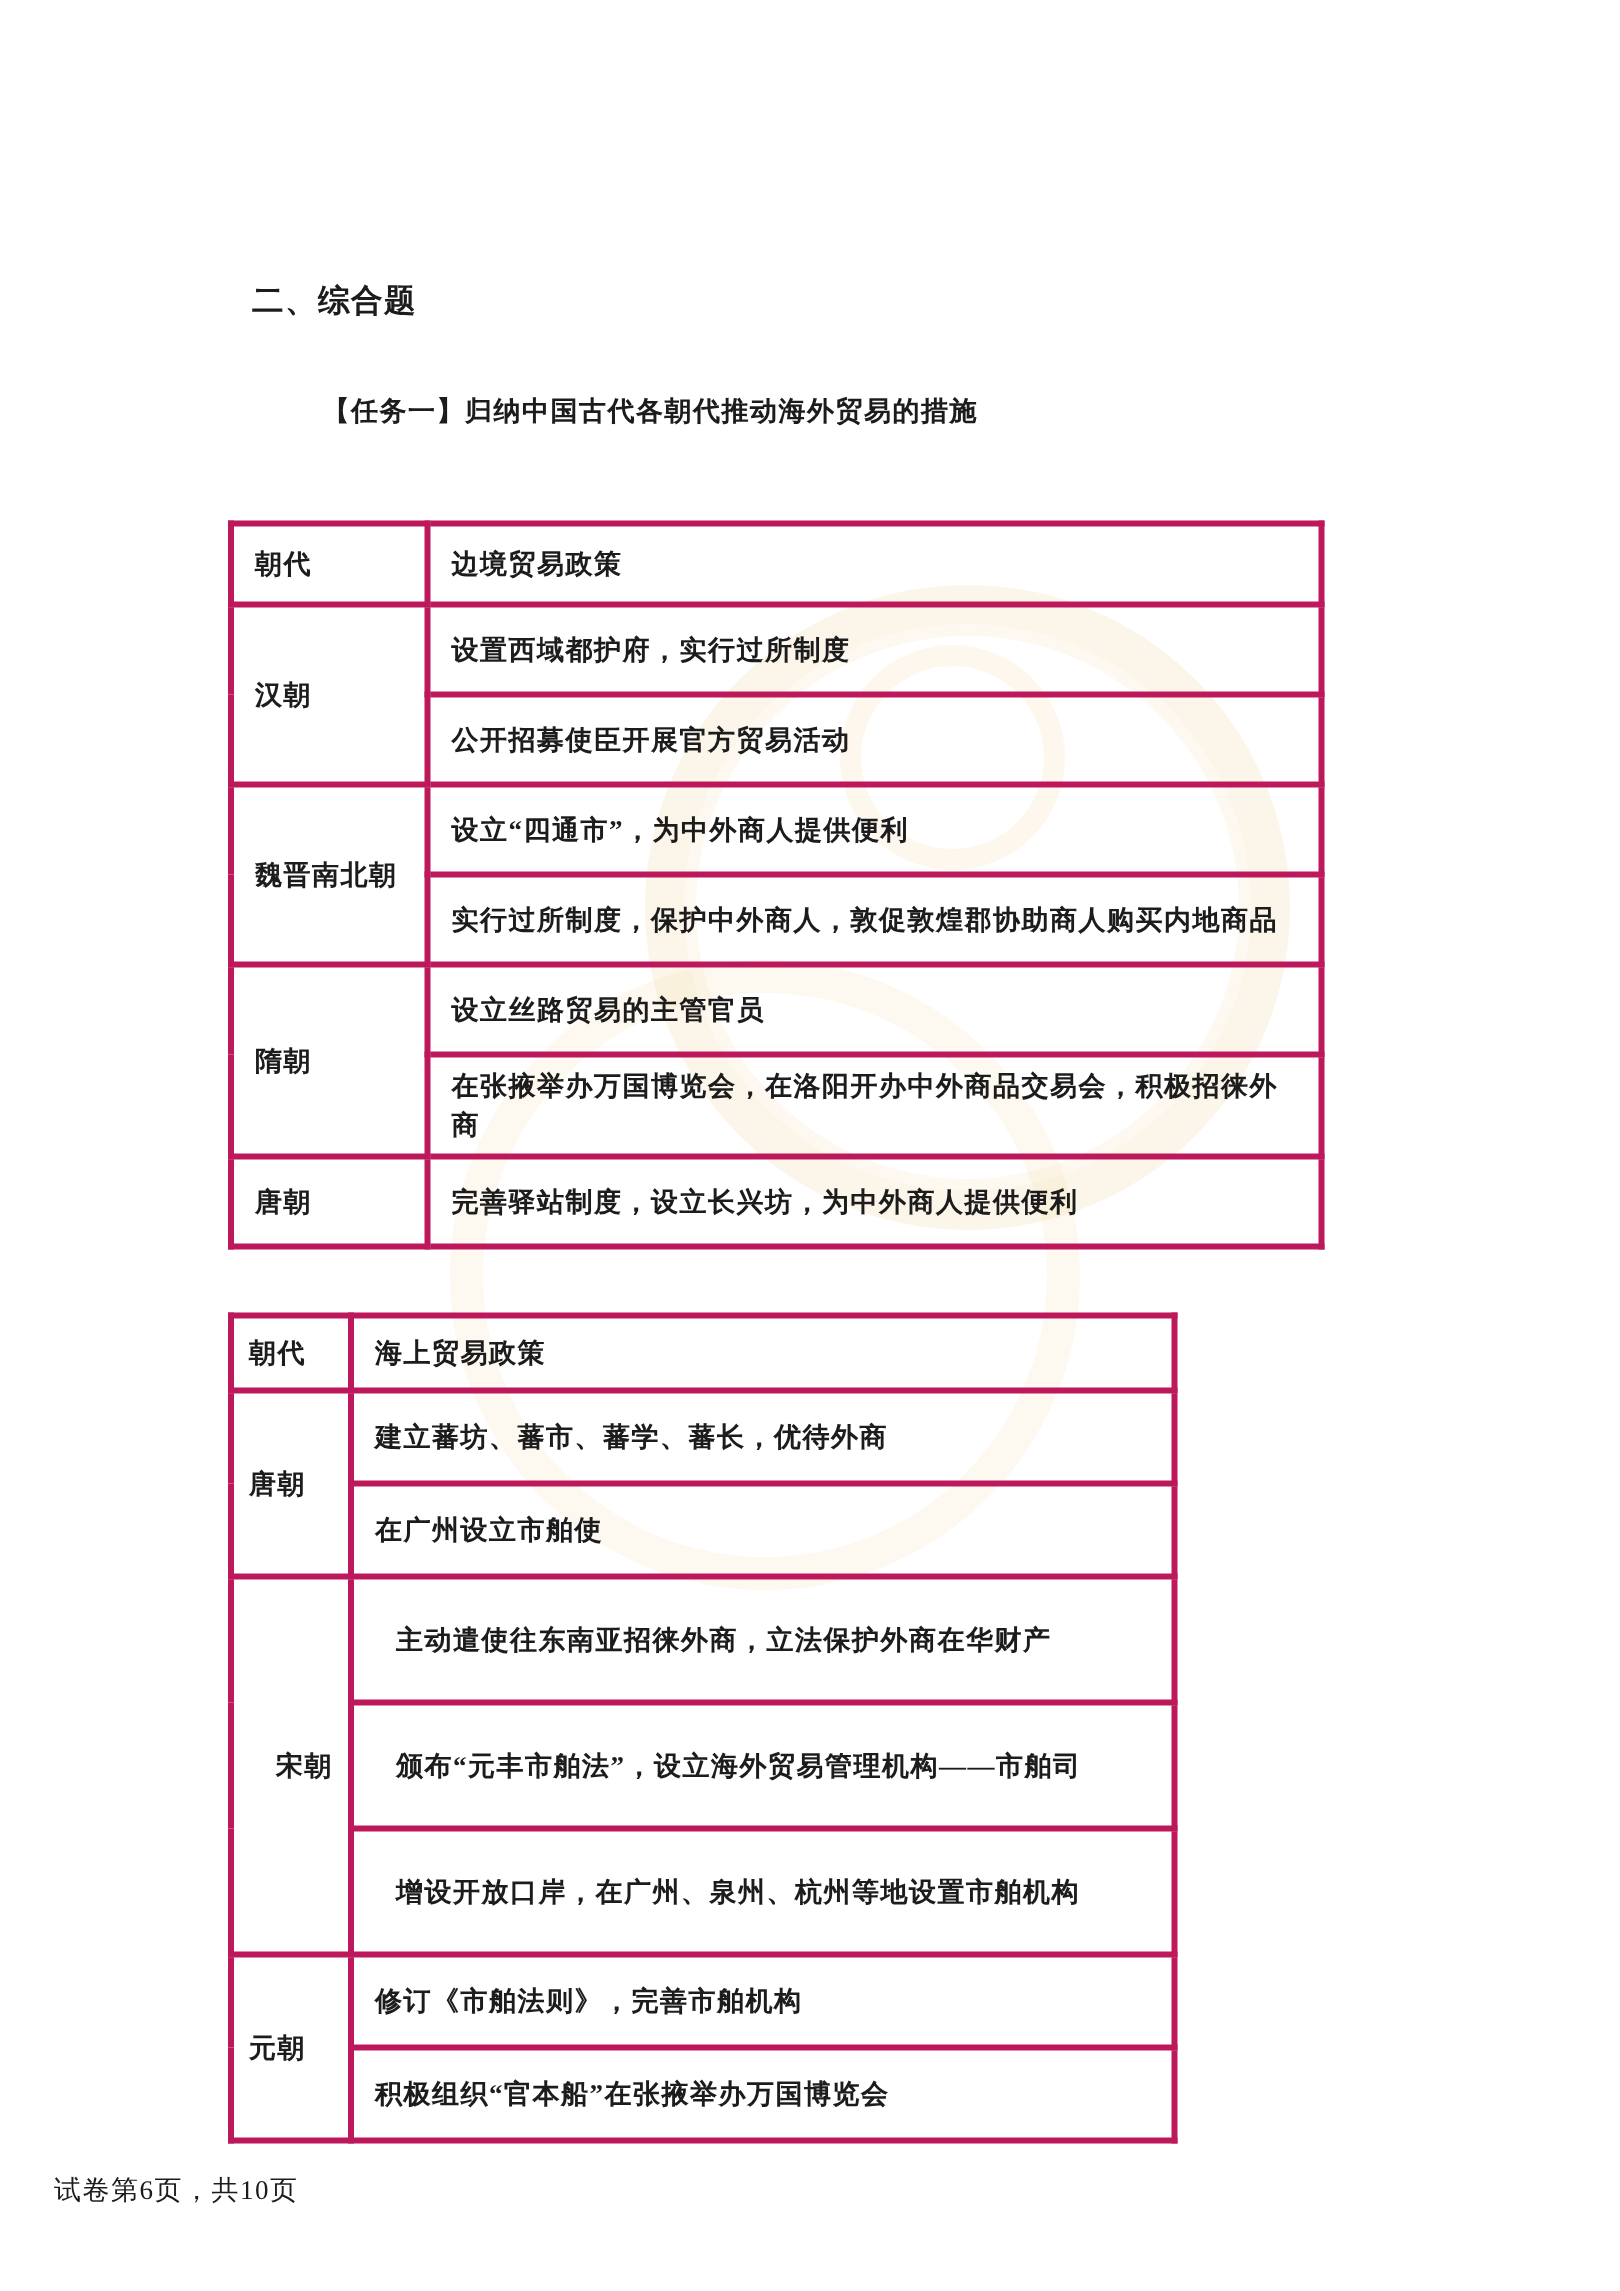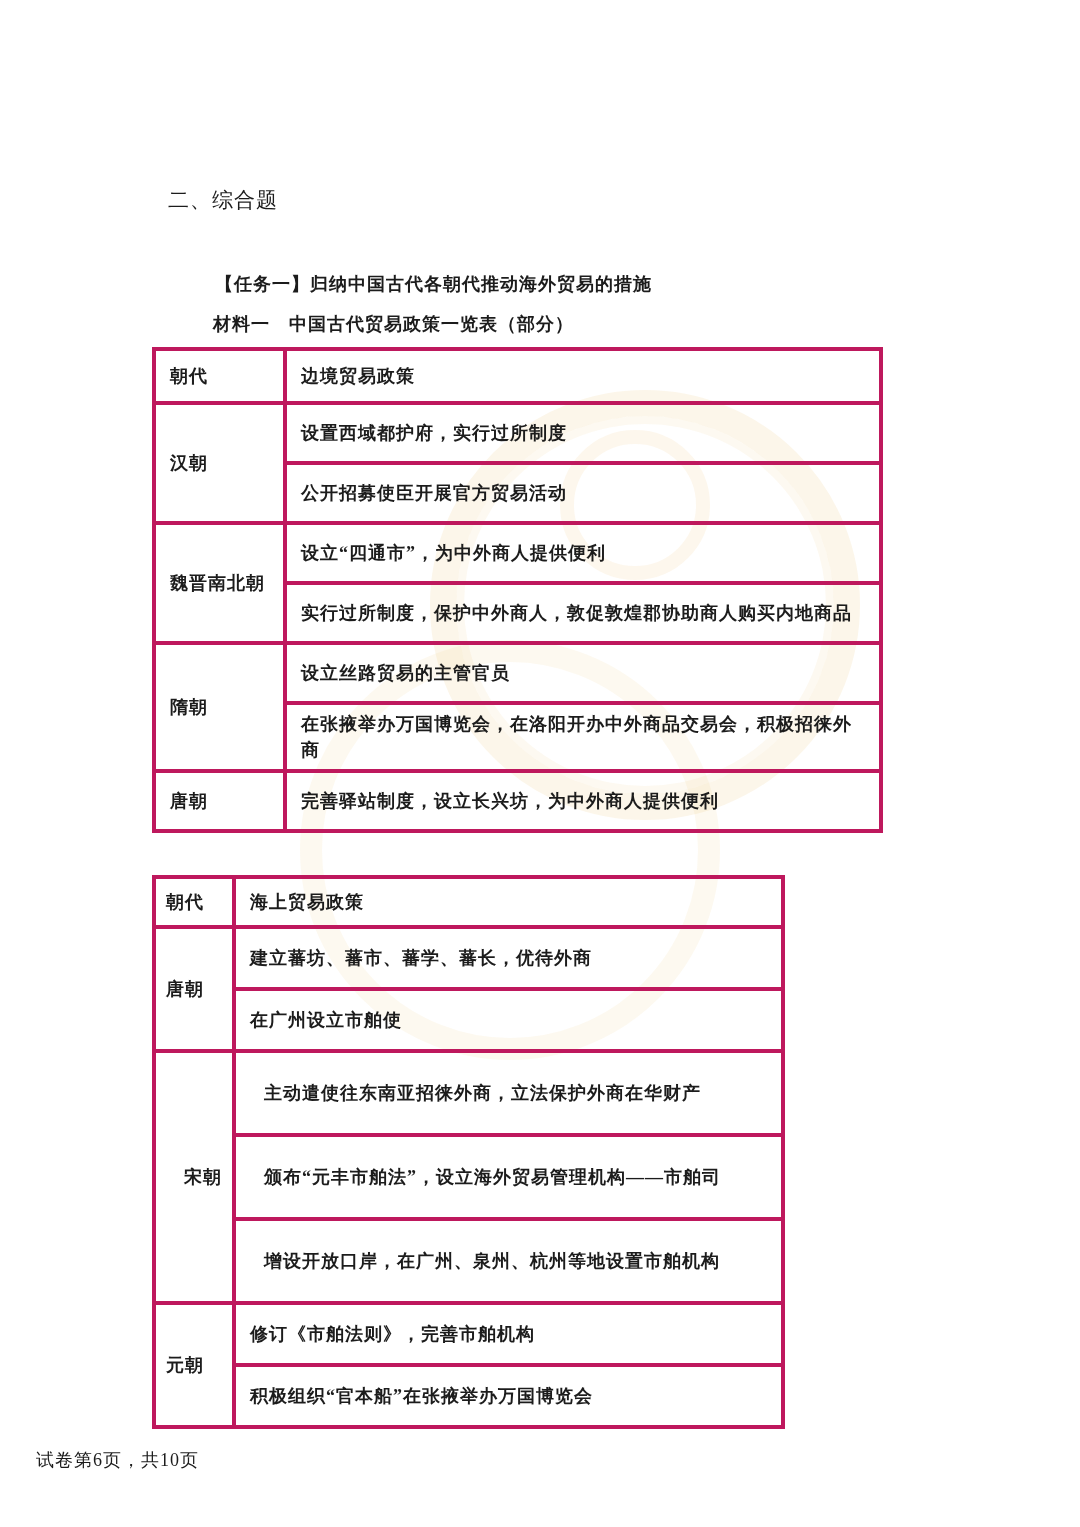--- a/index.html
+++ b/index.html
@@ -32,33 +32,33 @@
   }
   .wm3 {
     left: 560px; top: 430px; width: 150px; height: 150px;
     border: 14px solid rgba(240, 205, 140, 0.16);
   }
 
   .section-heading {
     position: absolute;
     left: 168px; top: 186px;
     font-size: 21px;
-    font-weight: normal;
+    font-weight: bold;
     letter-spacing: 1px;
   }
   .question-line {
     position: absolute;
     left: 168px; top: 227px;
     width: 780px;
     font-size: 19px;
     letter-spacing: 0.5px;
   }
   .task-heading {
     position: absolute;
-    left: 215px; top: 272px;
+    left: 215px; top: 262px;
     font-size: 18px;
     font-weight: bold;
     letter-spacing: 1px;
     text-align: center;
   }
   .material-heading {
     position: absolute;
     left: 213px; top: 312px;
     font-size: 18px;
     font-weight: 600;
@@ -108,21 +108,20 @@
 
   <div class="watermark wm1"></div>
   <div class="watermark wm2"></div>
   <div class="watermark wm3"></div>
 
   <div class="section-heading">二、综合题</div>
 
 
   <div class="task-heading">【任务一】归纳中国古代各朝代推动海外贸易的措施</div>
 
-  <div class="material-heading">材料一　中国古代贸易政策一览表（部分）</div>
 
   <table class="t1">
     <tbody>
         <tr class="hdr">
       <td class="col1">朝代</td>
       <td>边境贸易政策</td>
     </tr>
     <tr>
       <td class="col1" rowspan="2">汉朝</td>
       <td>设置西域都护府，实行过所制度</td>

